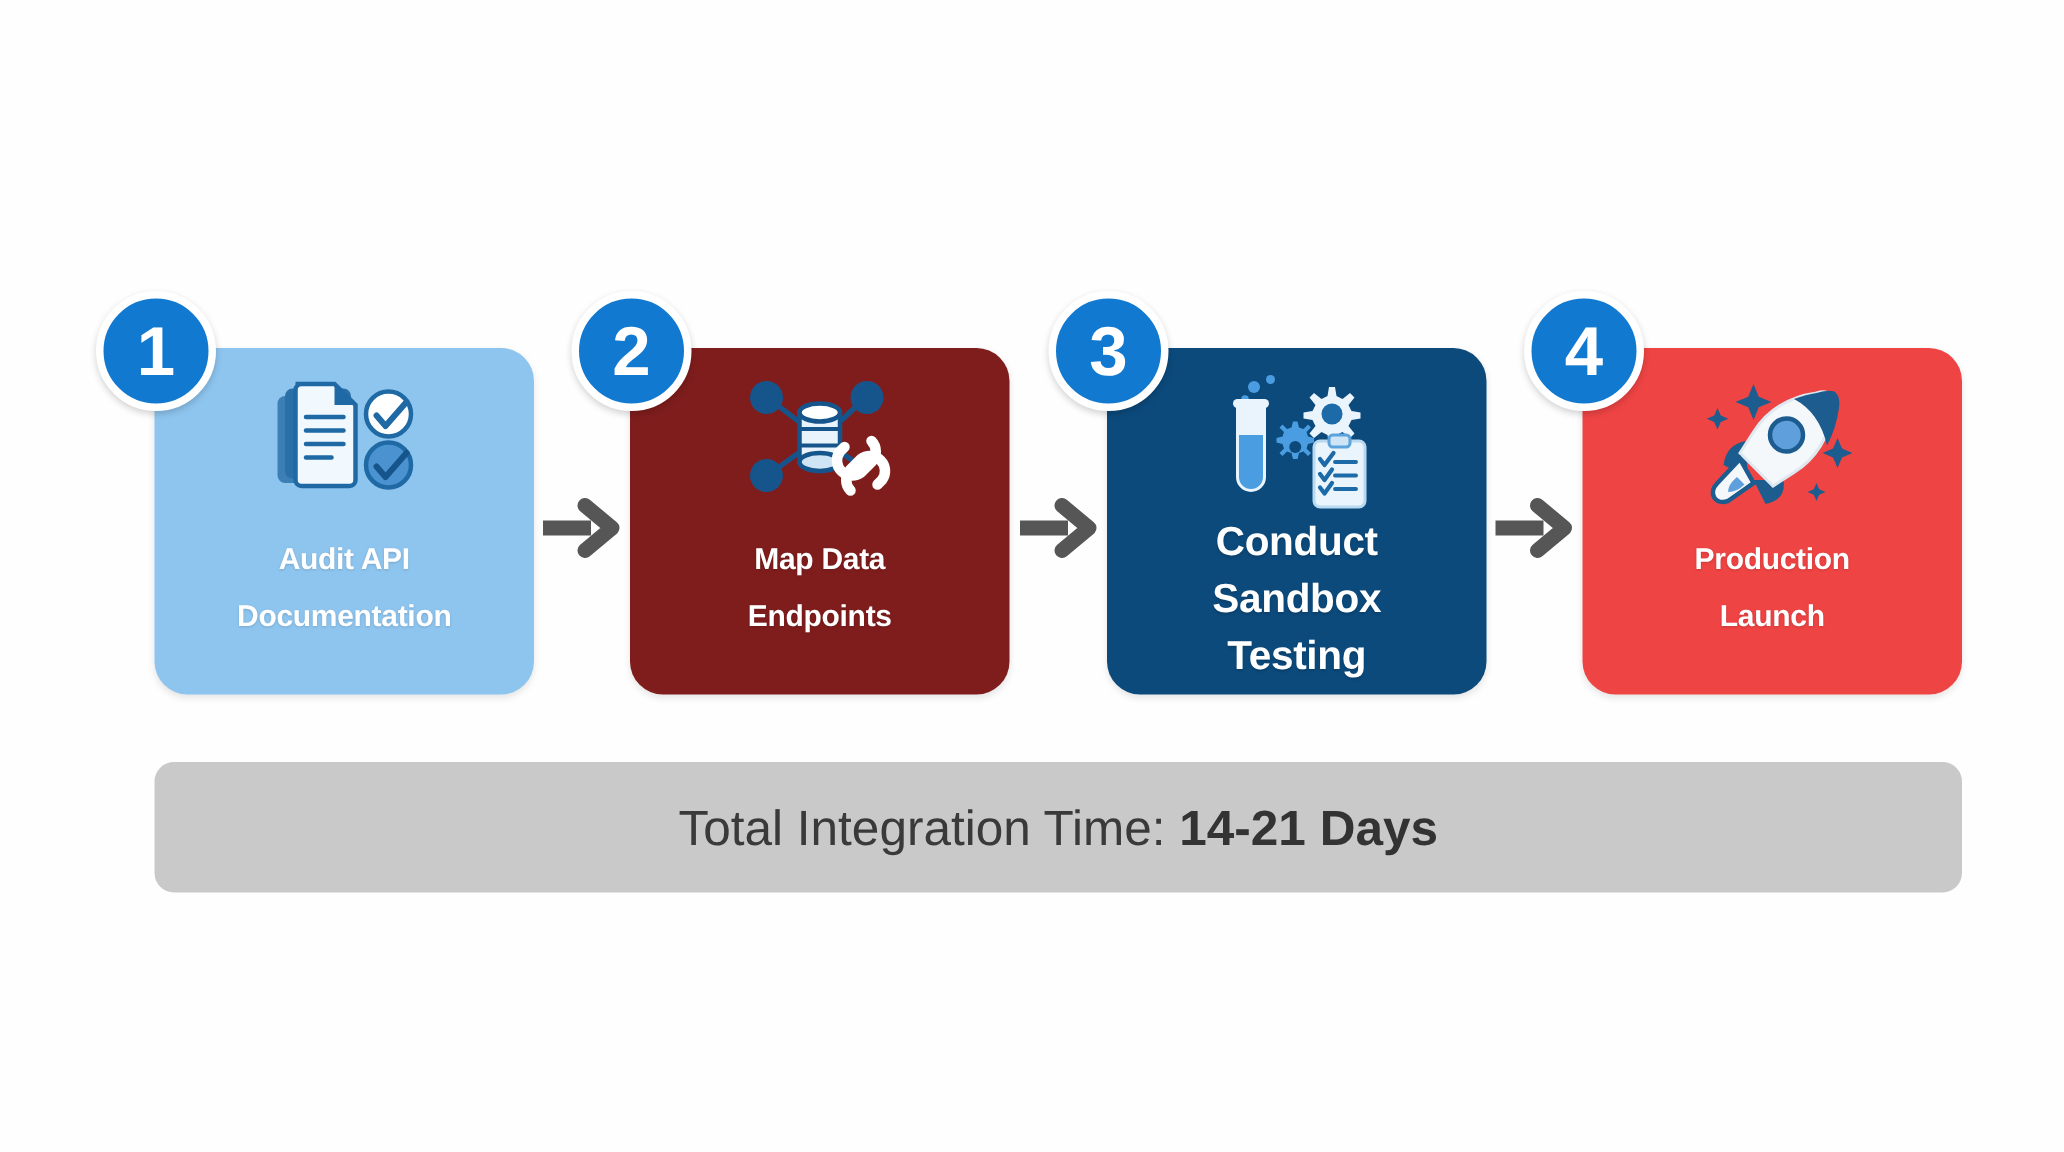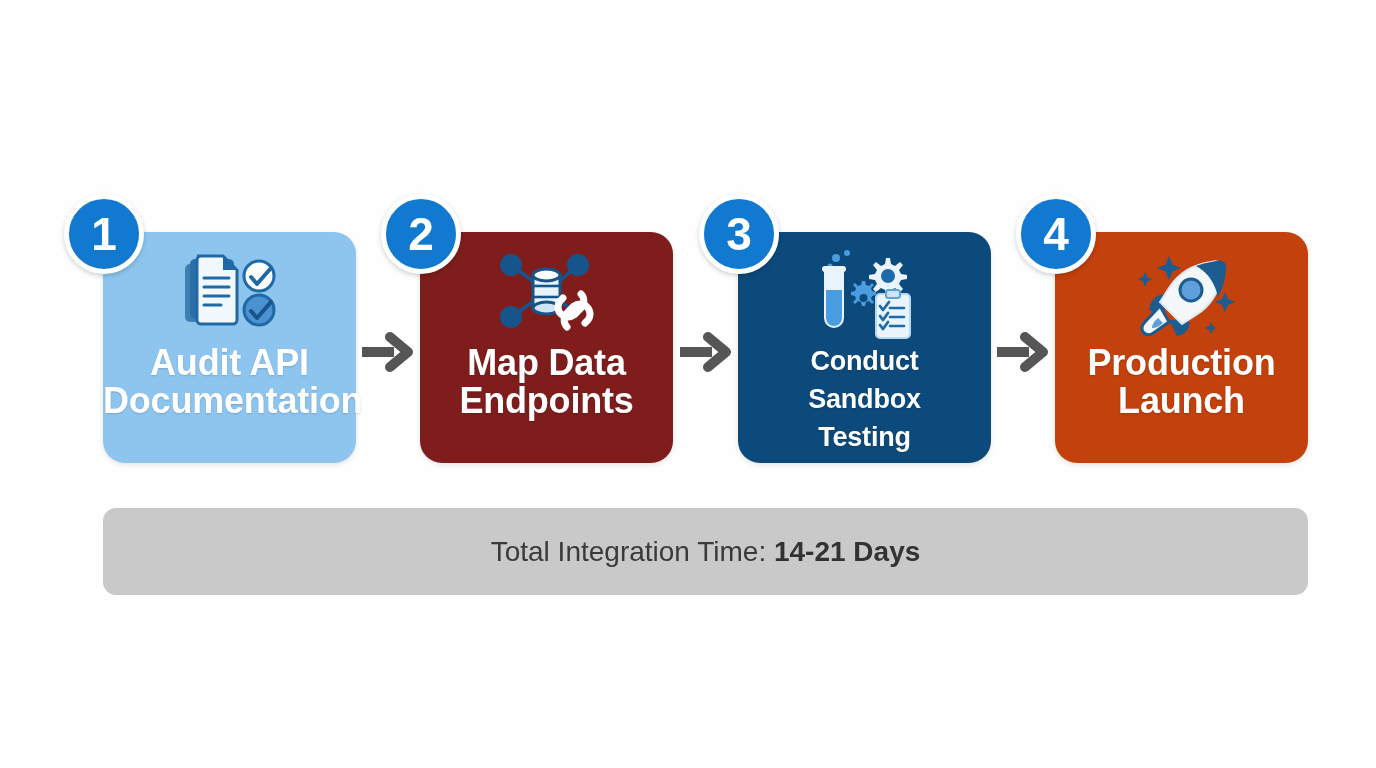--- a/index.html
+++ b/index.html
@@ -58,26 +58,26 @@
   }
 
   .card-icon {
     margin-top: 18px;
     width: 118px;
     height: 92px;
     display: block;
   }
 
   .card-label {
-    margin-top: 2px;
+    margin-top: 12px;
     width: 100%;
     text-align: center;
     color: #ffffff;
     font-weight: bold;
-    font-size: 36px;
+    font-size: 20px;
     line-height: 38px;
     letter-spacing: -0.2px;
     text-shadow: 0 1px 2px rgba(0,0,0,0.16);
     white-space: pre-line;
   }
   .card-label.three-line {
     font-size: 27px;
     line-height: 38px;
     margin-top: 0;
   }
@@ -122,21 +122,21 @@
     top: 508px;
     width: 1205px;
     height: 87px;
     background: #c9c9c9;
     border-radius: 13px;
     display: flex;
     align-items: center;
     justify-content: center;
   }
   #total-text {
-    font-size: 28px;
+    font-size: 33px;
     color: #3a3a3a;
     letter-spacing: 0px;
     white-space: nowrap;
   }
   #total-text .bold {
     font-weight: bold;
     color: #333333;
   }
 </style>
 </head>
@@ -242,21 +242,21 @@
           <path d="M74 75 l3 4 l5 -7" fill="none" stroke="#1c6aa8" stroke-width="2.8" stroke-linecap="round" stroke-linejoin="round"></path>
         </svg>
         <div class="card-label three-line">Conduct
 Sandbox
 Testing</div>
       </div>
       <div class="badge">3</div>
     </div>
 
     <div class="step s4">
-      <div class="card" style="background:#c2410c">
+      <div class="card" style="background:#ef4444">
         <svg class="card-icon" viewBox="0 0 118 92">
 
           <g fill="#1c5c8f">
             <path d="M46 6 l3.5 8.5 L58 18 l-8.5 3.5 L46 30 l-3.5 -8.5 L34 18 l8.5 -3.5 z"></path>
             <path d="M102 42 l3 7 7 3 -7 3 -3 7 -3 -7 -7 -3 7 -3 z"></path>
             <path d="M22 22 l2.2 5 5 2.2 -5 2.2 -2.2 5 -2.2 -5 -5 -2.2 5 -2.2 z"></path>
             <path d="M88 72 l1.8 4.2 4.2 1.8 -4.2 1.8 -1.8 4.2 -1.8 -4.2 -4.2 -1.8 4.2 -1.8 z"></path>
           </g>
 
           <path d="M41 44 q-13 2 -15 16 l16 8 z" fill="#1c5c8f"></path>

